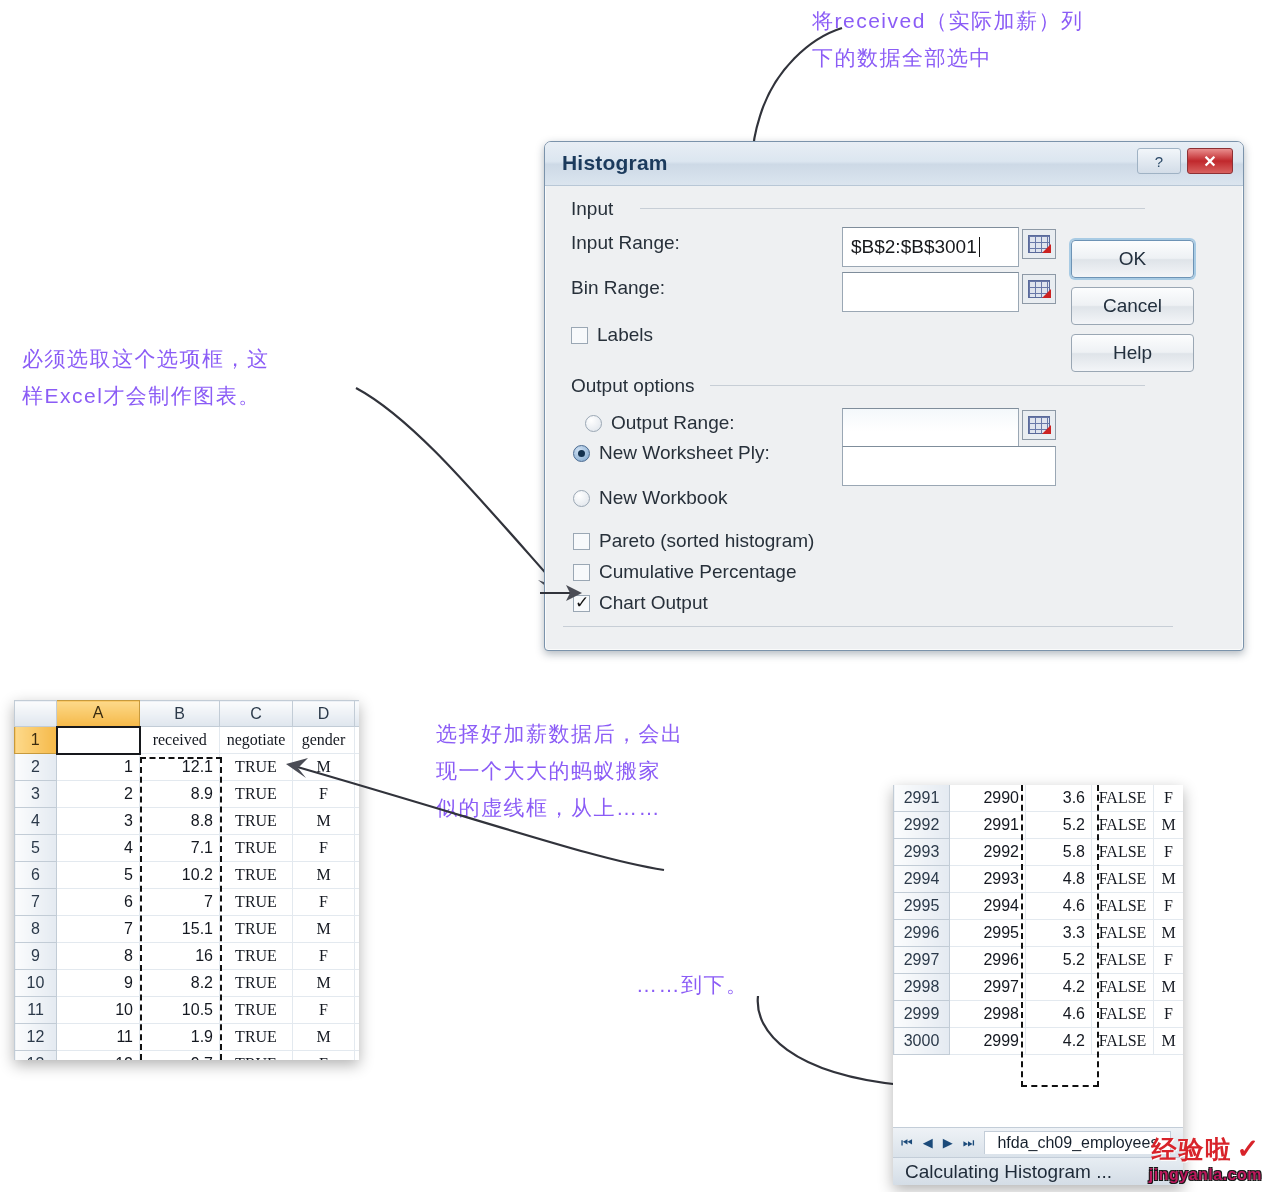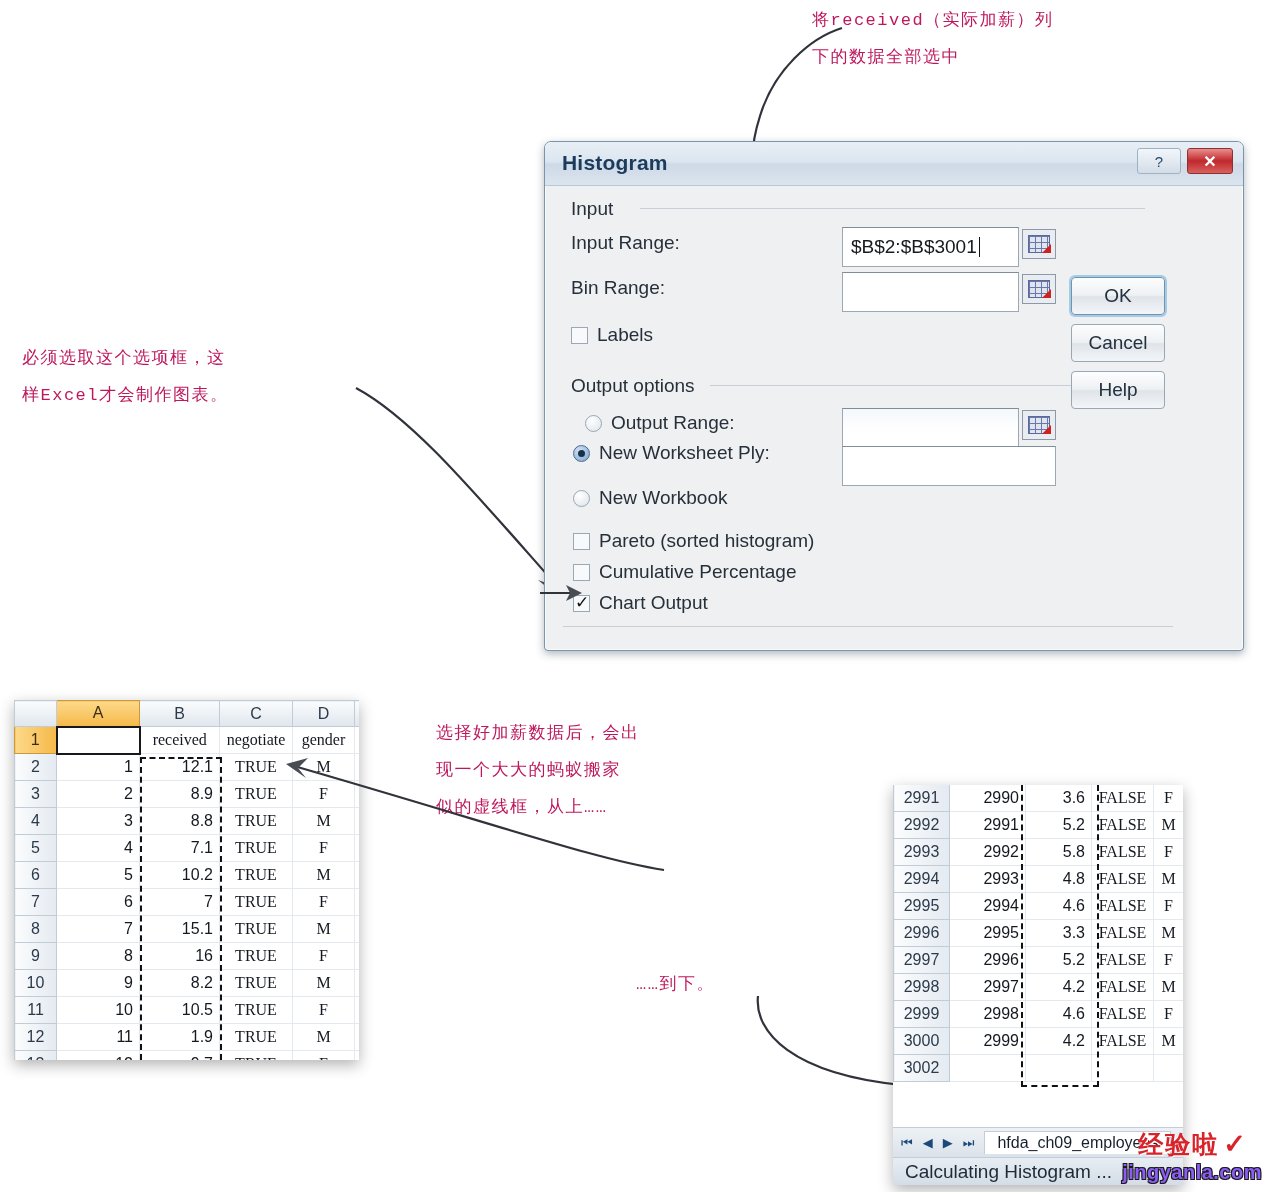--- a/index.html
+++ b/index.html
@@ -7,23 +7,23 @@
   body {
     width:1280px; height:1192px; position:relative;
     background:#ffffff;
     font-family:"Liberation Sans", sans-serif;
     overflow:hidden;
   }
 
   
   .hand {
     position:absolute;
-    font-family:Liberation Mono, monospace;
-    color:#be185d;
-    font-size:17px;
+    font-family:Liberation Sans, sans-serif;
+    color:#8b5cf6;
+    font-size:21px;
     line-height:37px;
     letter-spacing:1.5px;
     white-space:pre-line;
   }
 
   .ann-arrow { position:absolute; pointer-events:none; }
 
   
   #histogram-dialog {
     position:absolute;
@@ -122,25 +122,25 @@
     width:17px;height:17px; flex:none;
     border:1px solid #9aa7b4; background:#f7f9fb;
     position:relative;
   }
   .cbx.on:after{
     content:"✓"; position:absolute; left:1px; top:-4px;
     font-size:17px; color:#111; font-family:"DejaVu Sans", sans-serif;
   }
 
   .dlg-btn {
-    position:absolute; width:94px; height:38px;
+    position:absolute; width:123px; height:38px;
     border:1px solid #9aa7b4; border-radius:4px;
     background:linear-gradient(180deg,#fcfdfe 0%, #eef1f4 48%, #dfe4e9 52%, #f3f5f8 100%);
     display:flex; align-items:center; justify-content:center;
-    font-size:19px; color:#23303e;margin-top:37px;
+    font-size:19px; color:#23303e;
   }
   .dlg-btn.primary { box-shadow:0 0 0 2px #a8cbe4; border-color:#6d93b5; }
 
   
   .sheet {
     position:absolute;
     background:#fff;
     box-shadow:0 5px 14px rgba(0,0,0,.3);
     overflow:hidden;
   }
@@ -201,21 +201,21 @@
   }
 
   
   #watermark { position:absolute; right:18px; bottom:8px; text-align:center; }
   #watermark .wm-cn {
     font-size:25px; font-weight:bold; color:#d8232a;
     letter-spacing:2px; display:inline-block;
     text-shadow:1px 1px 0 #fff;
   }
   #watermark .wm-tick { color:#d8232a; font-size:27px; font-weight:bold; margin-left:4px; }
-  #watermark .wm-url { font-size:20px; font-weight:bold; color:#8b5cf6; -webkit-text-stroke:0; text-shadow:
+  #watermark .wm-url { font-size:16px; font-weight:bold; color:#be185d; -webkit-text-stroke:0; text-shadow:
       1px 1px 0 #1a1a1a, -1px 1px 0 #1a1a1a, 1px -1px 0 #1a1a1a, -1px -1px 0 #1a1a1a; letter-spacing:.5px; }
 </style>
 </head>
 <body>
 
 <div class="hand" style="left:812px; top:2px; width:360px;">将received（实际加薪）列
 下的数据全部选中</div>
 
 <svg class="ann-arrow" style="left:690px; top:20px;" width="160" height="215" viewBox="0 0 160 215">
   <path d="M152 8 C 120 18, 84 50, 70 96 C 56 140, 60 172, 96 196" fill="none" stroke="#31333b" stroke-width="2.2"></path>
@@ -546,27 +546,20 @@
           <td class="cell ctr">FALSE</td>
           <td class="cell ctr">F</td>
         </tr>
         <tr>
           <td class="rowhead">3000</td>
           <td class="cell num">2999</td>
           <td class="cell num">4.2</td>
           <td class="cell ctr">FALSE</td>
           <td class="cell ctr">M</td>
         </tr>
-        <tr>
-          <td class="rowhead">3002</td>
-          <td class="cell num"></td>
-          <td class="cell num"></td>
-          <td class="cell ctr"></td>
-          <td class="cell ctr"></td>
-        </tr>
       </tbody>
   </table>
 
   <div class="marching capped-bot" style="left:128px; top:0px; width:78px; height:302px;"></div>
 
   <div class="tabbar">
     <span class="navbtns">
       <span>⏮</span>
       <span>◀</span>
       <span>▶</span>

